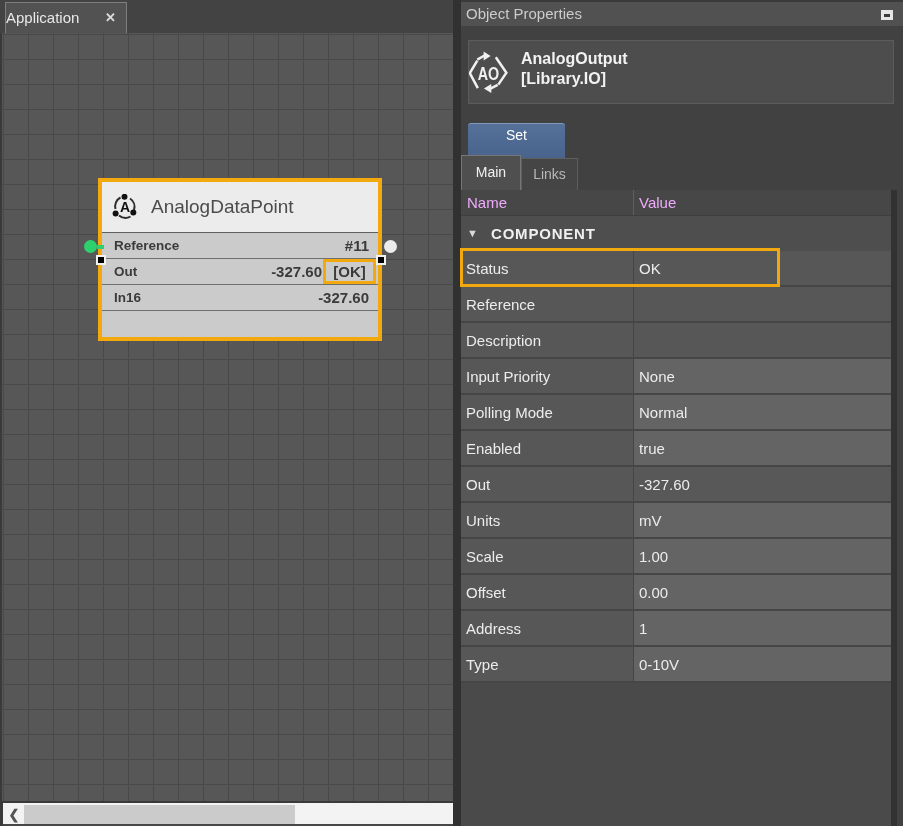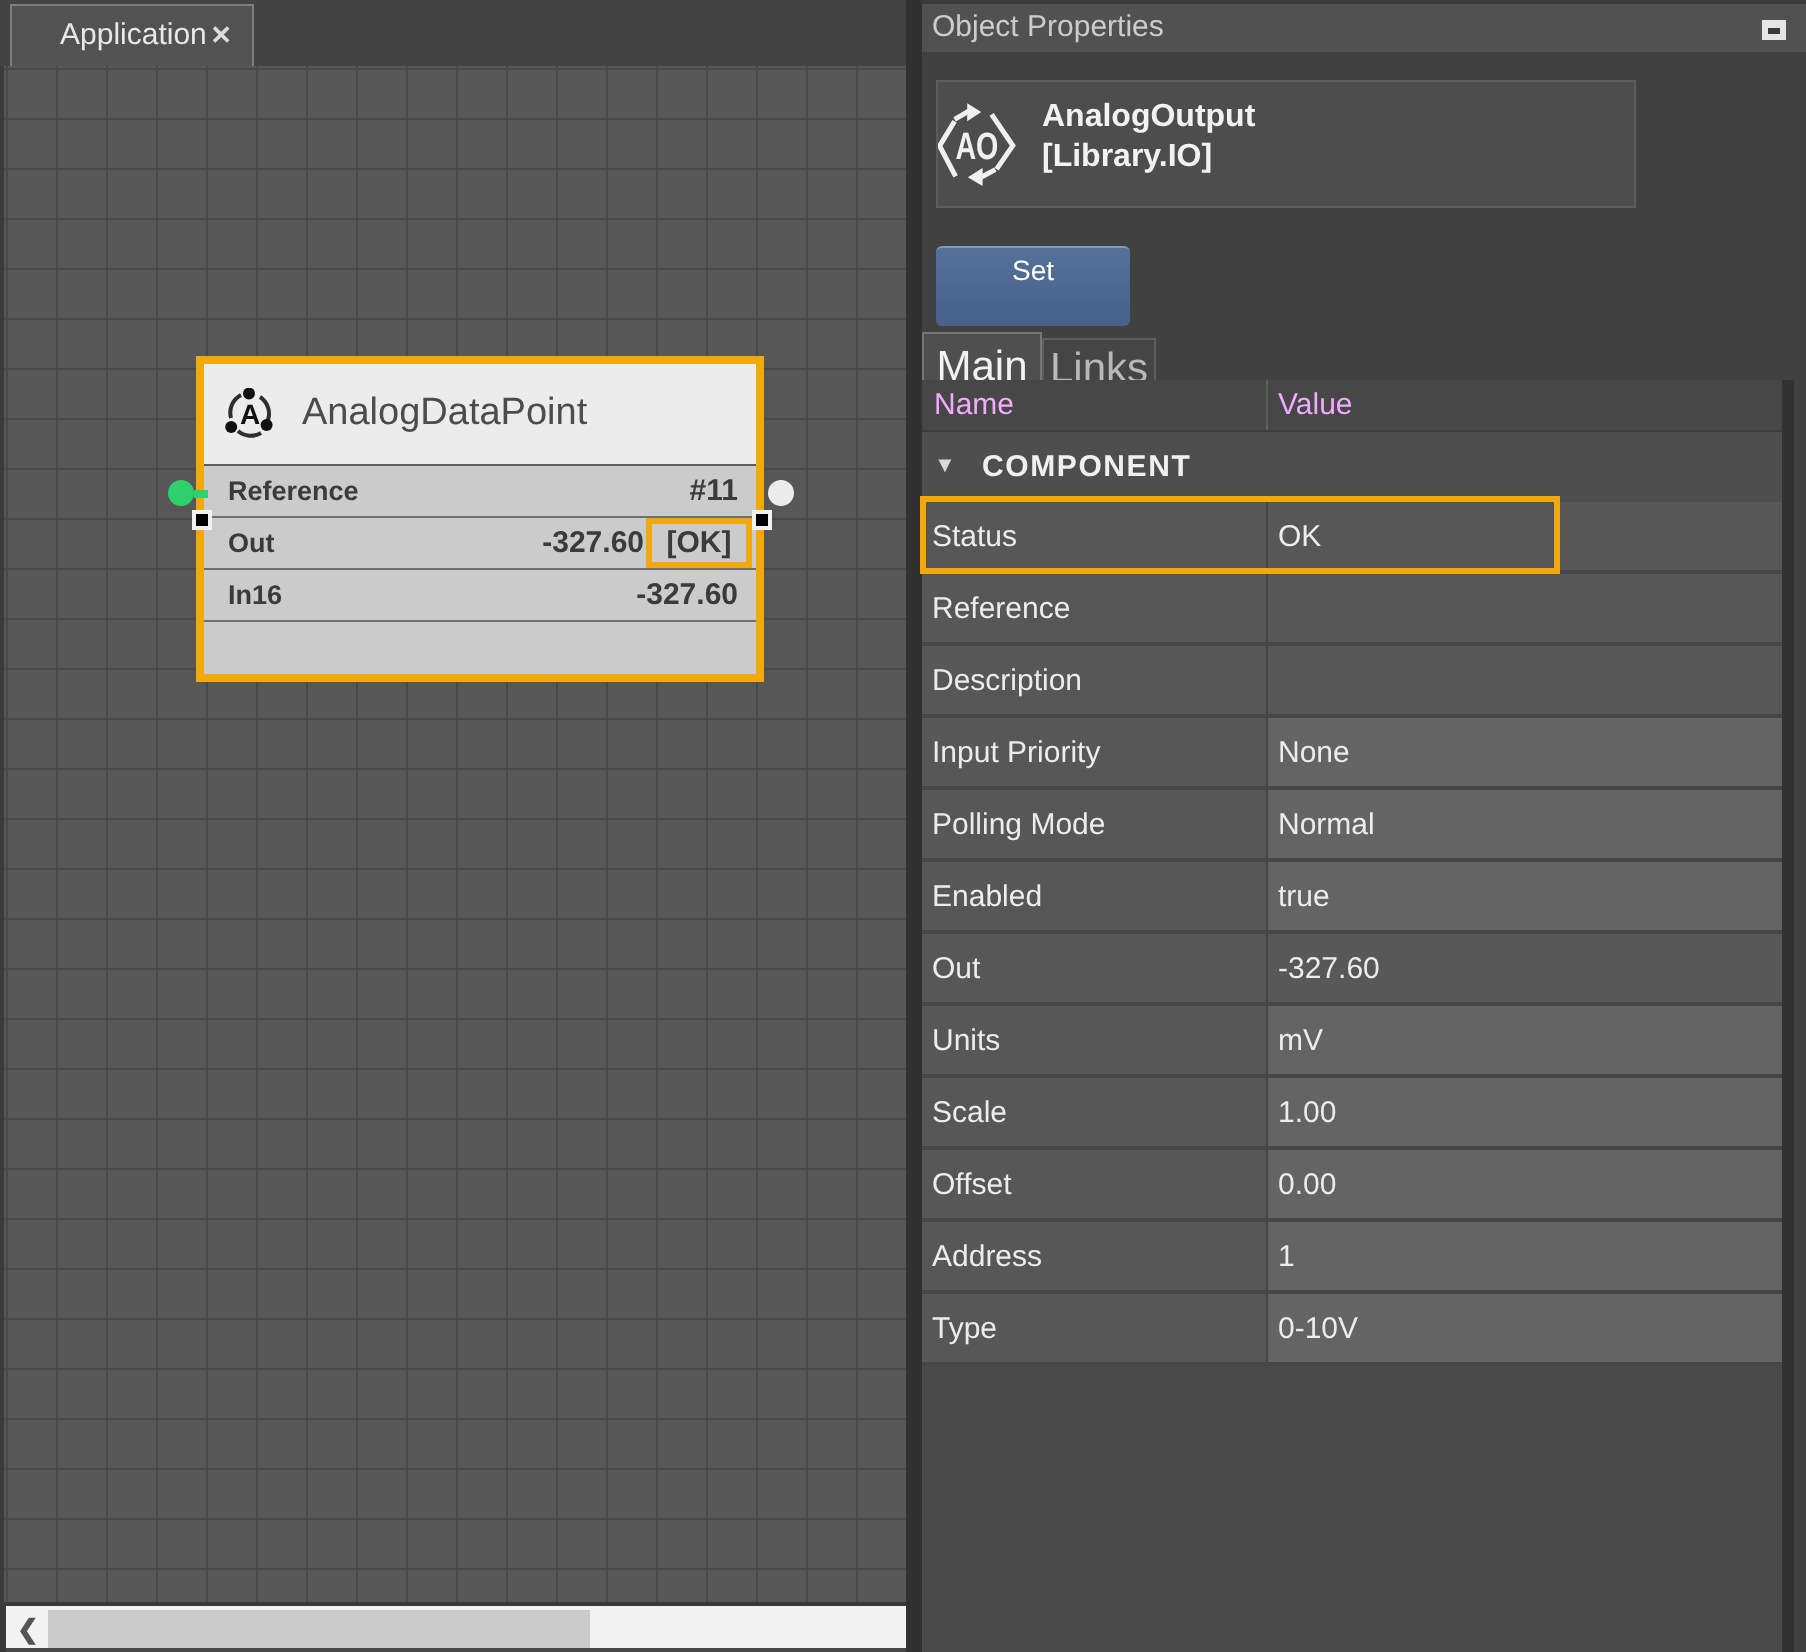--- a/index.html
+++ b/index.html
@@ -4,21 +4,21 @@
 <style>
 * { margin:0; padding:0; box-sizing:border-box; }
 html,body { width:903px; height:826px; overflow:hidden; }
 body { position:relative; font-family:"Liberation Sans",sans-serif; background:#414141; }
 .abs { position:absolute; }
 
 
 #tabbar { left:0; top:0; width:453px; height:33px; background:#434343; }
 #tab { left:5px; top:2px; width:122px; height:31px; background:#525252;
   border:1px solid #7e7e7e; border-bottom:none;
-  color:#e8e8e8; font-size:15px; line-height:29px; padding-left:24px; }
+  color:#e8e8e8; font-size:15px; line-height:29px; padding-left:0; }
 #tab .x { position:absolute; right:10px; top:0; font-weight:bold; font-size:13px; color:#dcdcdc; }
 
 #canvas { left:0; top:33px; width:453px; height:770px; border-bottom:2px solid #3a3a3a; background-color:#575757;
   background-image:
     linear-gradient(to right, #494949 1px, transparent 1px),
     linear-gradient(to bottom, #494949 1px, transparent 1px);
   background-size:25px 25px; background-position:1px 26px;
   border-left:2px solid #3a3a3a; }
 
 #hscroll { left:3px; top:803px; width:450px; height:23px; background:#f3f3f3; border-bottom:2px solid #474747; }
@@ -43,29 +43,29 @@
 .handle { width:10px; height:10px; background:#000; border:2px solid #f2f2f2; z-index:6; }
 
 
 #divider { left:453px; top:0; width:8px; height:826px; background:#313131; }
 #panel { left:461px; top:0; width:442px; height:826px; background:#414141; }
 #phead { position:absolute; left:0; top:0; width:442px; height:26px; background:#515151; border-top:2px solid #3a3a3a; }
 #ptitle { position:absolute; left:5px; top:5px; font-size:15px; color:#cccccc;text-align:right; }
 #minico { position:absolute; right:10px; top:10px; width:12px; height:10px; background:#e6e6e6; }
 #minico b { position:absolute; left:3px; top:3.5px; width:6px; height:3px; background:#3a3a3a; }
 
-#iconbox { position:absolute; left:7px; top:40px; width:350px; height:64px; background:#4d4d4d; border:1px solid #5c5c5c; }
+#iconbox { position:absolute; left:7px; top:40px; width:426px; height:64px; background:#4d4d4d; border:1px solid #5c5c5c; }
 #iconbox .t1 { position:absolute; left:52px; top:9px; font-size:16px; font-weight:bold; color:#f2f2f2; }
 #iconbox .t2 { position:absolute; left:52px; top:29px; font-size:16px; font-weight:bold; color:#f2f2f2; }
 
 #setbtn { position:absolute; left:7px; top:123px; width:97px; height:40px; border-radius:3px;
   background:linear-gradient(#557199,#47628a); border-top:1px solid #7d9abd;
   color:#fff; font-size:14px; text-align:center; line-height:23px; }
 
-.ptab { position:absolute; font-size:21px; text-align:center;margin-top:11px; }
+.ptab { position:absolute; font-size:14px; text-align:center; }
 #tabMain { left:0; top:155px; width:60px; height:35px; background:#4f4f4f;
   border:1px solid #767676; border-bottom:none; color:#f2f2f2; line-height:33px; }
 #tabLinks { left:60px; top:158px; width:57px; height:32px; background:#454545;
   border:1px solid #5e5e5e; border-bottom:none; color:#b8b8b8; line-height:30px; }
 
 #table { position:absolute; left:0; top:190px; width:430px; }
 .hdr { position:relative; height:25px; background:#474747; color:#f0abfc; font-size:15px; line-height:25px; }
 .hdr .vline { background:#5e5e5e; }
 .grp { position:relative; height:36px; background:#4e4e4e; color:#f0f0f0; font-size:15px; line-height:35px;
   border-top:1px solid #3e3e3e; font-weight:bold; letter-spacing:0.8px; }

